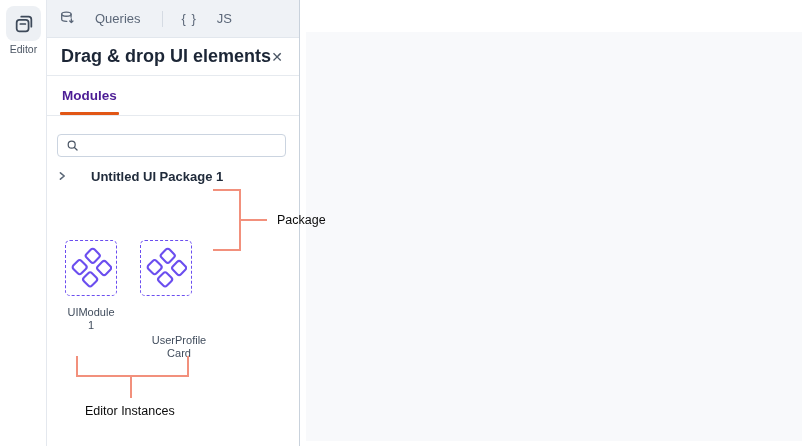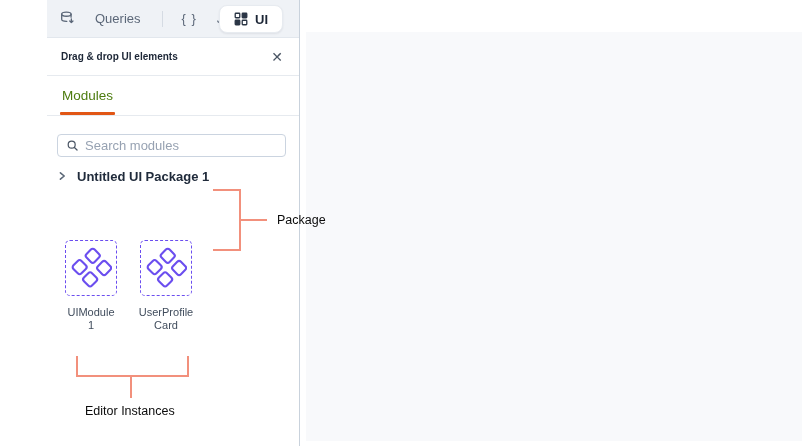--- a/index.html
+++ b/index.html
@@ -35,48 +35,48 @@
   .braces { letter-spacing:1px; }
   .seg-ui { position:absolute; left:172px; top:5px; width:64px; height:28px;
             background:#ffffff; border:1px solid #E7EBF0; border-radius:8px;
             box-shadow:0 1px 2px rgba(20,30,50,.08);
             display:flex; align-items:center; justify-content:center; gap:7px;
             color:#1C2636; font-weight:700; font-size:13px; }
 
   
   .phead { position:absolute; left:0; top:38px; width:100%; height:38px;
            border-bottom:1px solid #E6EAEF; display:flex; align-items:center; }
-  .ptitle { margin-left:14px; font-size:10px; font-weight:700; color:#1C2636; }
+  .ptitle { margin-left:14px; font-size:18px; font-weight:700; color:#1C2636; }
   .pclose { position:absolute; right:12px; top:9px; width:20px; height:20px;
             display:flex; align-items:center; justify-content:center;
             font-size:14px; color:#4A5564; cursor:pointer; }
 
   
   .ptabs { position:absolute; left:0; top:76px; width:100%; height:40px;
            border-bottom:1px solid #E6EAEF; display:flex; align-items:stretch;
            padding-left:15px; gap:16px; }
   .ptab { position:relative; display:flex; align-items:center;
           font-size:13.5px; color:#677384; cursor:pointer; }
-  .ptab.active { color:#4d7c0f; font-weight:400; }
+  .ptab.active { color:#4c1d95; font-weight:700; }
   .ptab.active::after { content:""; position:absolute; left:-2px; right:-2px;
           bottom:0; height:3px; background:#E15615; border-radius:1px; }
 
   
   .searchbox { position:absolute; left:10px; top:134px; width:229px; height:23px;
                background:#ffffff; border:1px solid #CBD4E0; border-radius:4px;
                display:flex; align-items:center; }
   .searchbox svg { margin:0 6px 0 8px; flex:none; }
   .searchbox input { border:none; outline:none; flex:1; min-width:0;
                      font-size:13px; color:#2A3545; background:transparent;
                      font-family:"Liberation Sans", sans-serif; }
   .searchbox input::placeholder { color:#97A2B2; }
 
   
   .trow { position:absolute; left:10px; width:233px; height:20px;
-          display:flex; align-items:center; gap:10px; cursor:pointer; }
+          display:flex; align-items:center; gap:24px; cursor:pointer; }
   .trow .tlabel { font-size:13px; font-weight:700; color:#202B3B; }
   .trow .chev { display:flex; width:10px; justify-content:center; }
 
   
   .mcard { position:absolute; top:240px; width:52px; height:56px;
            border:1.6px dashed #6B4EEF; border-radius:5px;
            display:flex; align-items:center; justify-content:center;
            cursor:grab; background:#ffffff; }
   .mlabel { position:absolute; top:306px; width:56px; text-align:center;
             font-size:11px; line-height:12.5px; color:#414D5D;
@@ -90,68 +90,68 @@
 
   svg { display:block; }
 </style>
 </head>
 <body>
 
 <div class="app">
 
   <div class="canvas"></div>
 
+  <aside class="sidebar">
+    <div class="editor-btn">
+      <span>
+        <svg width="22" height="22" viewBox="0 0 24 24" fill="none" stroke="#3E4A5A" stroke-width="1.9" stroke-linecap="round" stroke-linejoin="round">
+          <path d="M9 4 h8 a3 3 0 0 1 3 3 v8"></path>
+          <rect x="4" y="7.5" width="13" height="12.5" rx="3"></rect>
+          <path d="M8 12 h5.5"></path>
+        </svg>
+      </span>
+    </div>
+    <div class="editor-label">Editor</div>
+  </aside>
 
   <section class="panel">
 
     <div class="segbar">
       <div class="seg seg-queries">
         <span>
           <svg width="15" height="15" viewBox="0 0 16 16" fill="none" stroke="#5B6778" stroke-width="1.4" stroke-linecap="round" stroke-linejoin="round">
             <ellipse cx="6.8" cy="3.4" rx="5" ry="2.2"></ellipse>
             <path d="M1.8 3.4 V8.8 c0 1.25 2.2 2.25 5 2.25 h0.5"></path>
             <path d="M11.8 3.4 V6.6"></path>
             <path d="M12.1 8.3 v4 M10.4 10.7 l1.7 1.7 1.7-1.7"></path>
           </svg>
         </span>
         <span>Queries</span>
       </div>
       <div class="seg-sep"></div>
       <div class="seg">
         <span class="braces">{ }</span>
         <span>JS</span>
       </div>
-      <div class="seg-ui">
-        <span>
-          <svg width="14" height="14" viewBox="0 0 16 16" fill="none" stroke="#2A3545" stroke-width="1.5" stroke-linejoin="round">
-            <rect x="1.4" y="1.4" width="5.2" height="5.2" rx="0.8"></rect>
-            <rect x="9.4" y="1.4" width="5.2" height="5.2" rx="0.8" fill="#2A3545"></rect>
-            <rect x="1.4" y="9.4" width="5.2" height="5.2" rx="0.8" fill="#2A3545"></rect>
-            <rect x="9.4" y="9.4" width="5.2" height="5.2" rx="0.8"></rect>
-          </svg>
-        </span>
-        <span>UI</span>
-      </div>
     </div>
 
     <div class="phead">
       <span class="ptitle">Drag &amp; drop UI elements</span>
       <span class="pclose">✕</span>
     </div>
 
     <div class="ptabs">
       <span class="ptab active">Modules</span>
     </div>
 
     <div class="searchbox">
       <svg width="13" height="13" viewBox="0 0 16 16" fill="none" stroke="#4A5564" stroke-width="1.5" stroke-linecap="round">
         <circle cx="7" cy="7" r="4.3"></circle>
         <path d="M10.4 10.4 L13.6 13.6"></path>
       </svg>
-      <input type="text" placeholder="Search modules" style="">
     </div>
 
     <div class="trow" style="top:166px;">
       <span class="chev">
         <svg width="10" height="10" viewBox="0 0 10 10" fill="none" stroke="#5C6878" stroke-width="1.6" stroke-linecap="round" stroke-linejoin="round">
           <path d="M3.4 1.8 L7.2 5 3.4 8.2"></path>
         </svg>
       </span>
       <span class="tlabel">Untitled UI Package 1</span>
     </div>
@@ -166,21 +166,21 @@
     </div>
     <div class="mcard" style="left:93px;">
       <svg width="42" height="42" viewBox="0 0 48 48" fill="none" stroke="#6B4EEF" stroke-width="2.4">
         <rect x="19.5" y="3.5" width="13" height="13" rx="3" transform="rotate(45 26 10)"></rect>
         <rect x="4.5" y="16.5" width="13" height="13" rx="3" transform="rotate(45 11 23)"></rect>
         <rect x="32.5" y="17.5" width="13" height="13" rx="3" transform="rotate(45 39 24)"></rect>
         <rect x="16.5" y="30.5" width="13" height="13" rx="3" transform="rotate(45 23 37)"></rect>
       </svg>
     </div>
     <div class="mlabel" style="left:16px;">UIModule 1</div>
-    <div class="mlabel" style="left:91px;">UserProfileCard</div>
+    <div class="mlabel" style="left:104px;margin-top:28px;">UserProfileCard</div>
   </section>
 
   <div class="annot">
 
     <div class="aline" style="left:213px; top:169px; width:28px; height:2px;"></div>
     <div class="aline" style="left:239px; top:169px; width:2px; height:62px;"></div>
     <div class="aline" style="left:213px; top:229px; width:28px; height:2px;"></div>
     <div class="aline" style="left:241px; top:199px; width:26px; height:2px;"></div>
     <span class="alabel" style="left:277px; top:193px;">Package</span>
 

